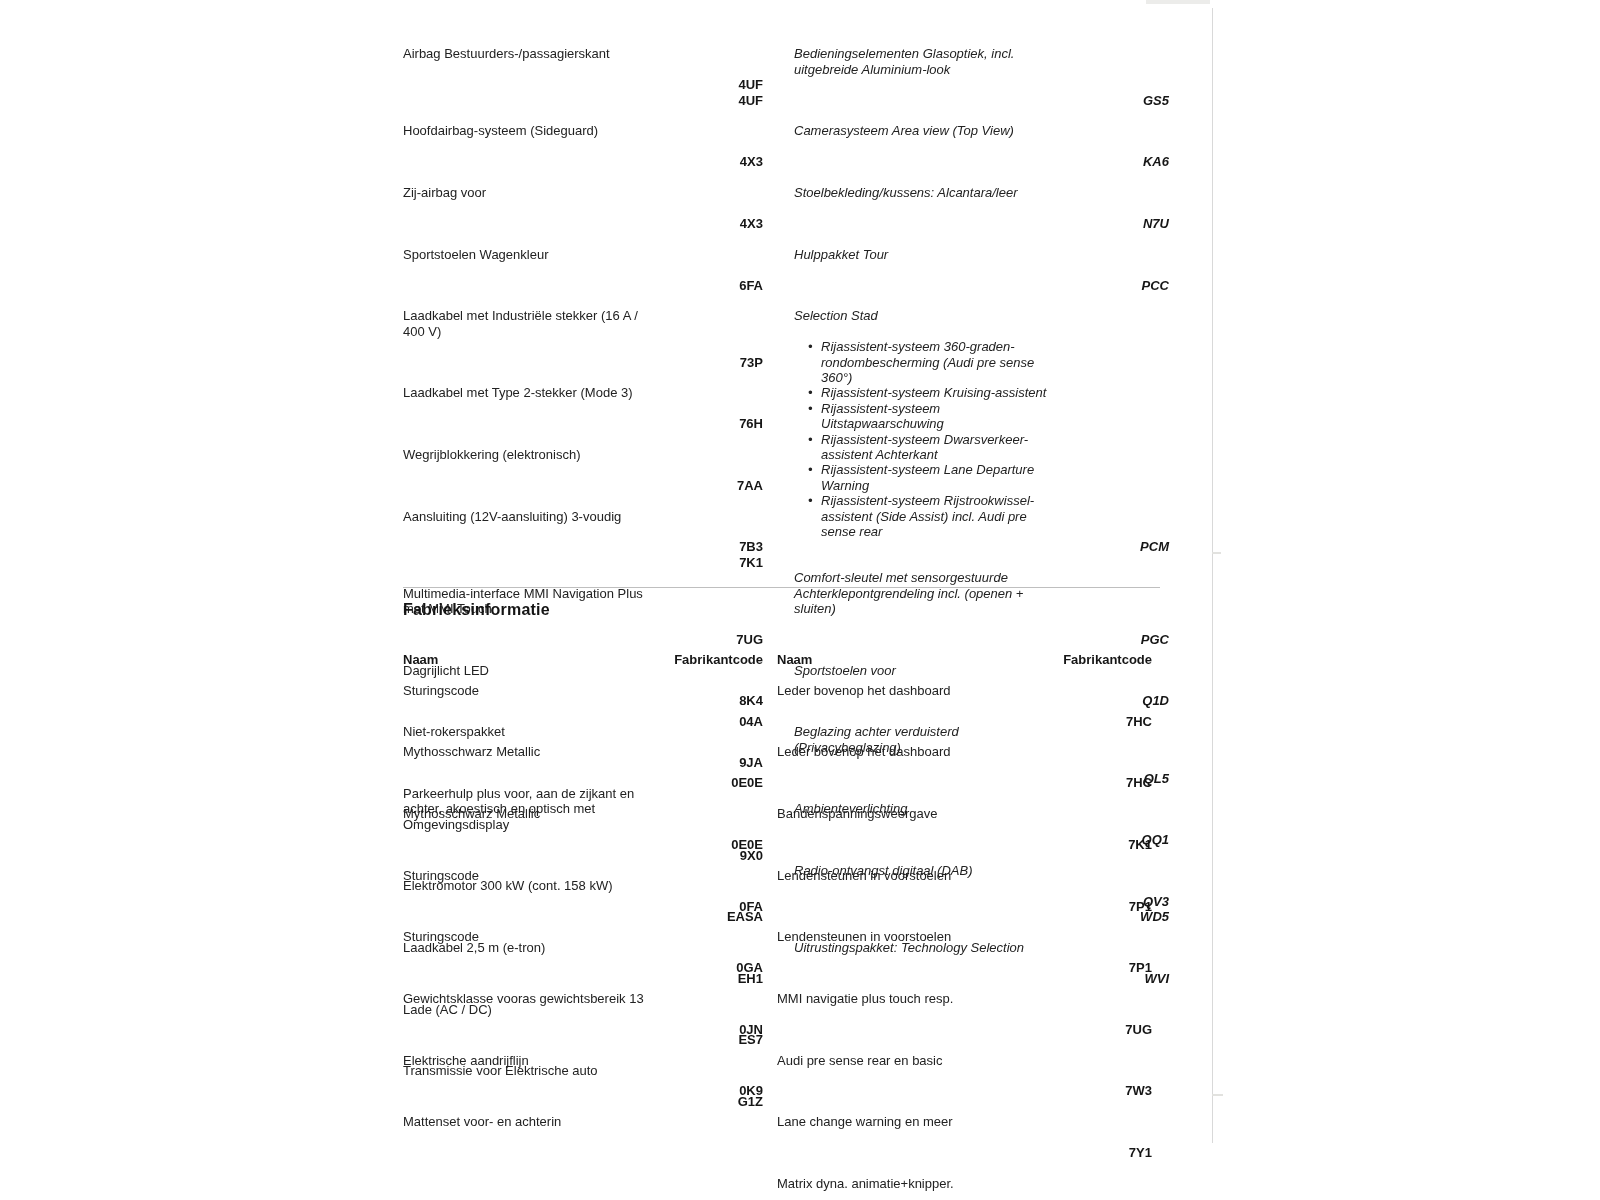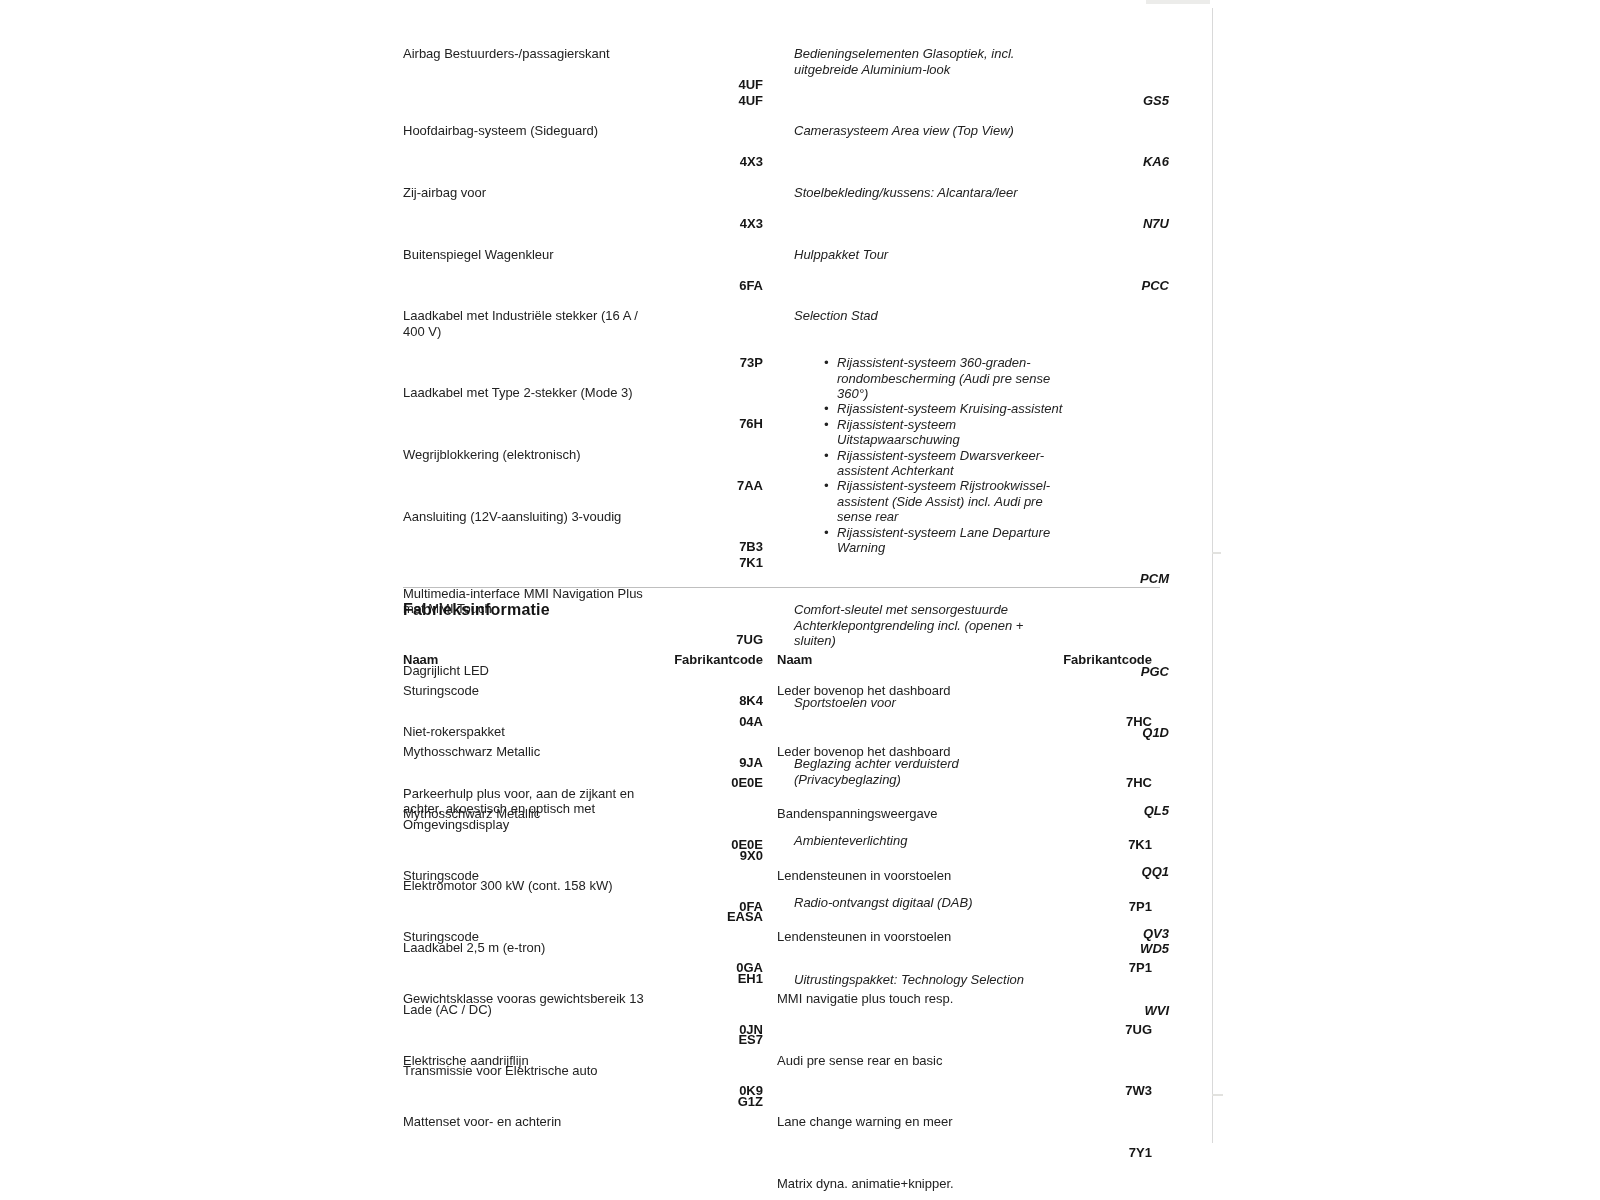--- a/index.html
+++ b/index.html
@@ -6,21 +6,21 @@
   body{width:1600px;height:1200px;position:relative;overflow:hidden;
        font-family:"Liberation Sans","DejaVu Sans",sans-serif;
        color:#222;font-size:13px;line-height:15.4px;}
   .abs{position:absolute;}
   .col{width:360px;}
   .col.right{width:375px;}
   .row{display:flex;align-items:flex-end;}
   .nmwrap{width:302px;white-space:pre-line;}
   .cd{margin-left:auto;text-align:right;font-weight:700;color:#161616;white-space:nowrap;}
   .hdr .nmwrap,.hdr .cd{font-weight:700;color:#161616;margin-top:11px;}
-  ul.blt{list-style:none;margin:16px;padding:0 0 0 13px;}
+  ul.blt{list-style:none;margin:0;padding:0 0 0 13px;}
   ul.blt li{position:relative;padding-left:14px;white-space:pre-line;}
   ul.blt li::before{content:"\2022";position:absolute;left:1px;}
   #factory-title{font-size:16px;font-weight:700;color:#141414;letter-spacing:.2px;}
   #divider{height:1px;background:#bfbfbf;}
   #page-edge-line{width:1px;background:#d9d9d9;}
   .edge-tick{height:2px;background:#e2e2df;}
   #top-strip{background:#ececea;}
 </style>
 </head>
 <body>
@@ -56,21 +56,21 @@
   <div class="row">
     <div class="nmwrap">
       <div>Zij-airbag voor</div>
       
     </div>
     <div class="cd">4X3</div>
   </div>
 
   <div class="row">
     <div class="nmwrap">
-      <div>Buitenspiegel Wagenkleur</div>
+      <div>Sportstoelen Wagenkleur</div>
       
     </div>
     <div class="cd">6FA</div>
   </div>
 
   <div class="row">
     <div class="nmwrap">
       <div>Laadkabel met Industriële stekker (16 A /
 400 V)</div>
       
@@ -209,24 +209,24 @@
     <div class="cd">PCC</div>
   </div>
 
   <div class="row">
     <div class="nmwrap">
       <div>Selection Stad</div>
       <ul class="blt"><li>Rijassistent-systeem 360-graden-
 rondombescherming (Audi pre sense
 360°)</li><li>Rijassistent-systeem Kruising-assistent</li><li>Rijassistent-systeem
 Uitstapwaarschuwing</li><li>Rijassistent-systeem Dwarsverkeer-
-assistent Achterkant</li><li>Rijassistent-systeem Rijstrookwissel-
+assistent Achterkant</li><li>Rijassistent-systeem Lane Departure
+Warning</li><li>Rijassistent-systeem Rijstrookwissel-
 assistent (Side Assist) incl. Audi pre
-sense rear</li><li>Rijassistent-systeem Lane Departure
-Warning</li></ul>
+sense rear</li></ul>
     </div>
     <div class="cd">PCM</div>
   </div>
 
   <div class="row">
     <div class="nmwrap">
       <div>Comfort-sleutel met sensorgestuurde
 Achterklepontgrendeling incl. (openen +
 sluiten)</div>
       

